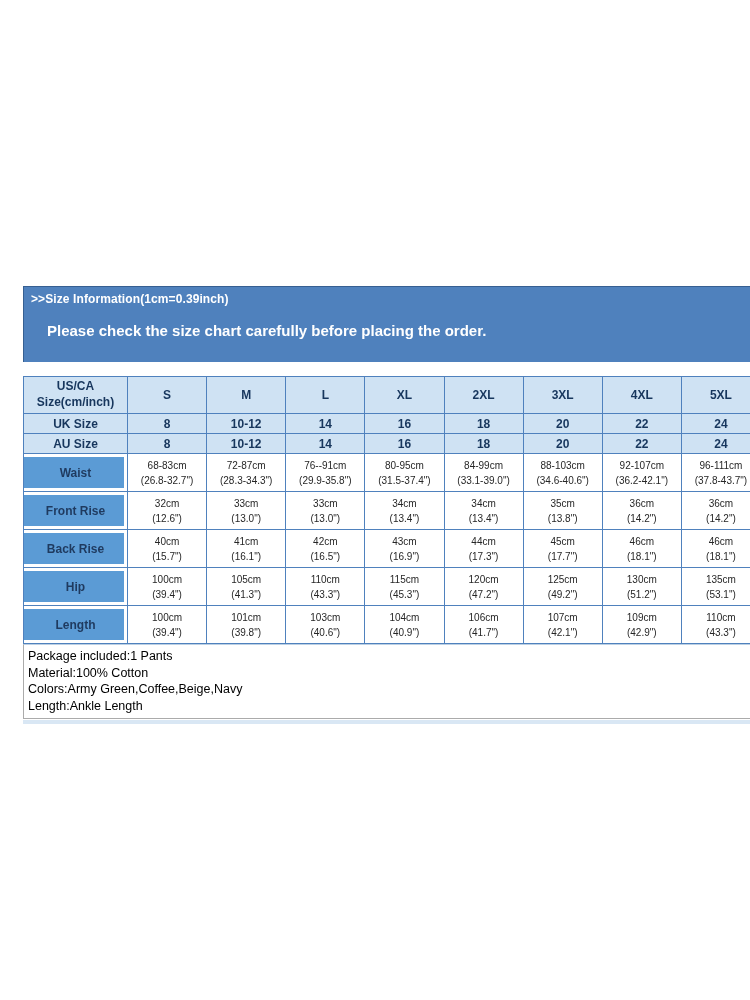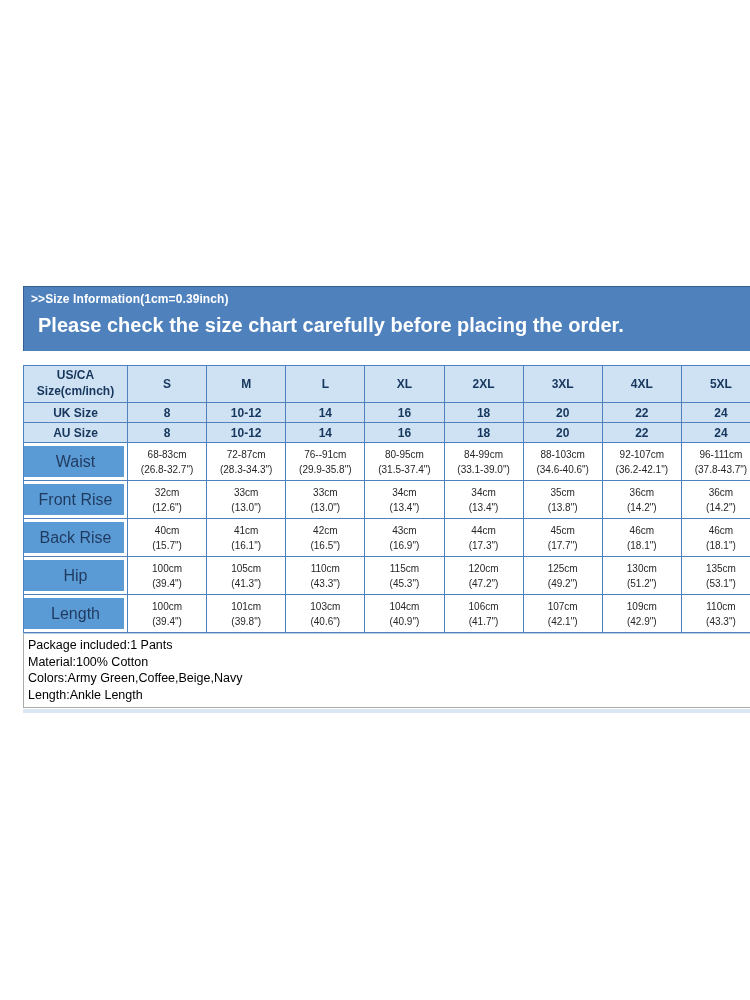--- a/index.html
+++ b/index.html
@@ -10,40 +10,40 @@
   }
   .sheet { position:absolute; left:23px; top:286px; width:738px; }
 
   
   .banner {
     background:#4f81bd;
     border:1px solid #365f91; border-bottom:none;
     color:#ffffff; padding:3px 6px 7px 7px;
   }
   .banner-line1 { font-size:12px; font-weight:bold; letter-spacing:0.1px; margin:2px 0 8px 0; }
-  .banner-line2 { font-size:20px; font-weight:bold; margin:7px; }
+  .banner-line2 { font-size:15px; font-weight:bold; margin:16px; }
 
   
   table.size-table {
     width:100%; border-collapse:collapse; table-layout:fixed;
     background:#ffffff; margin-top:14px;
   }
   table.size-table th, table.size-table td {
     border:1px solid #4f81bd; text-align:center; vertical-align:middle;
     padding:1px 0; overflow:hidden;
   }
   thead th {
     background:#cfe2f3; color:#17365d; font-weight:bold; font-size:12px; height:34px;
   }
   th.corner { font-size:12px; line-height:1.3; }
   tr.conv-row td {
     background:#cfe2f3; color:#17365d; font-weight:bold; font-size:12px; height:17px;
   }
   td.rowlabel {
-    background:#5b9bd5; color:#1f3a5f; font-size:16px; font-weight:normal;
+    background:#5b9bd5; color:#1f3a5f; font-size:12px; font-weight:bold;
     box-shadow: inset 0 3px 0 #ffffff, inset 0 -3px 0 #ffffff, inset -3px 0 0 #ffffff;
   }
   td.measure-cell {
     background:#ffffff; color:#262626; font-size:10px; height:35px; line-height:1.5;
   }
 
   
   .details {
     border:1px solid #ababab; border-top:1px solid #bcd0e4;
     padding:3px 2px 4px 4px; color:#000000; font-size:12.5px; line-height:16.6px;

